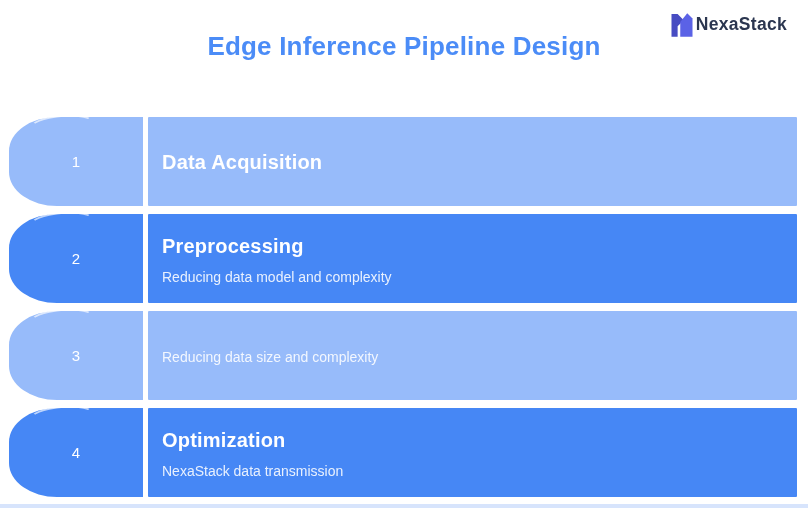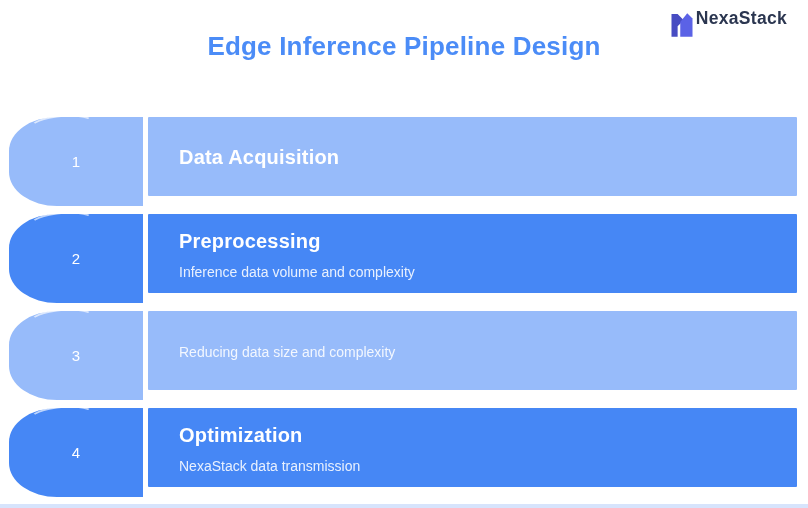--- a/index.html
+++ b/index.html
@@ -16,21 +16,21 @@
 
   
   .page-title{
     position:absolute;top:31px;left:0;width:808px;
     text-align:center;
     font-size:26px;font-weight:bold;letter-spacing:.2px;
     color:var(--title-blue);
   }
   .brand{
     position:absolute;top:8px;right:21px;
-    display:flex;
+    display:flex;align-items:center;
   }
   .brand svg{display:block;}
   .brand-name{
     font-size:17.5px;font-weight:600;letter-spacing:.3px;
     color:var(--brand-navy);
   }
 
   
   .steps{
     position:absolute;left:9px;top:117px;right:11px;
@@ -43,23 +43,23 @@
     display:flex;align-items:center;justify-content:center;
   }
   
   .badge::before{
     content:"";position:absolute;top:-2px;left:20px;width:62px;height:18px;
     border:2px solid transparent;border-top-color:rgba(255,255,255,.65);
     border-radius:50%;transform:rotate(-5deg);
   }
   .badge .num{color:#ffffff;font-size:15px;font-weight:500;}
   .card{
-    flex:1;height:79px;border-radius:1px;
+    flex:1;height:89px;border-radius:1px;
     display:flex;flex-direction:column;justify-content:center;
-    gap:11px;padding:2px 18px 0 31px;
+    gap:11px;padding:2px 18px 0 14px;
   }
   .card-title{color:#ffffff;font-size:20px;font-weight:bold;letter-spacing:.2px;}
   .card-desc{color:rgba(255,255,255,.88);font-size:14px;}
   .light{background:var(--light-blue);}
   .dark{background:var(--dark-blue);}
 
   
   .bottom-strip{
     position:absolute;left:0;bottom:0;width:808px;height:4px;
     background:var(--strip-blue);
@@ -90,21 +90,21 @@
         <div class="card-title">Data Acquisition</div>
       </div>
     </div>
 
     <div class="row">
       <div class="badge dark">
         <span class="num">2</span>
       </div>
       <div class="card dark">
         <div class="card-title">Preprocessing</div>
-        <div class="card-desc">Inference data volume and complexity</div>
+        <div class="card-desc">Reducing data model and complexity</div>
       </div>
     </div>
 
     <div class="row">
       <div class="badge light">
         <span class="num">3</span>
       </div>
       <div class="card light">
         <div class="card-desc">Reducing data size and complexity</div>
       </div>

